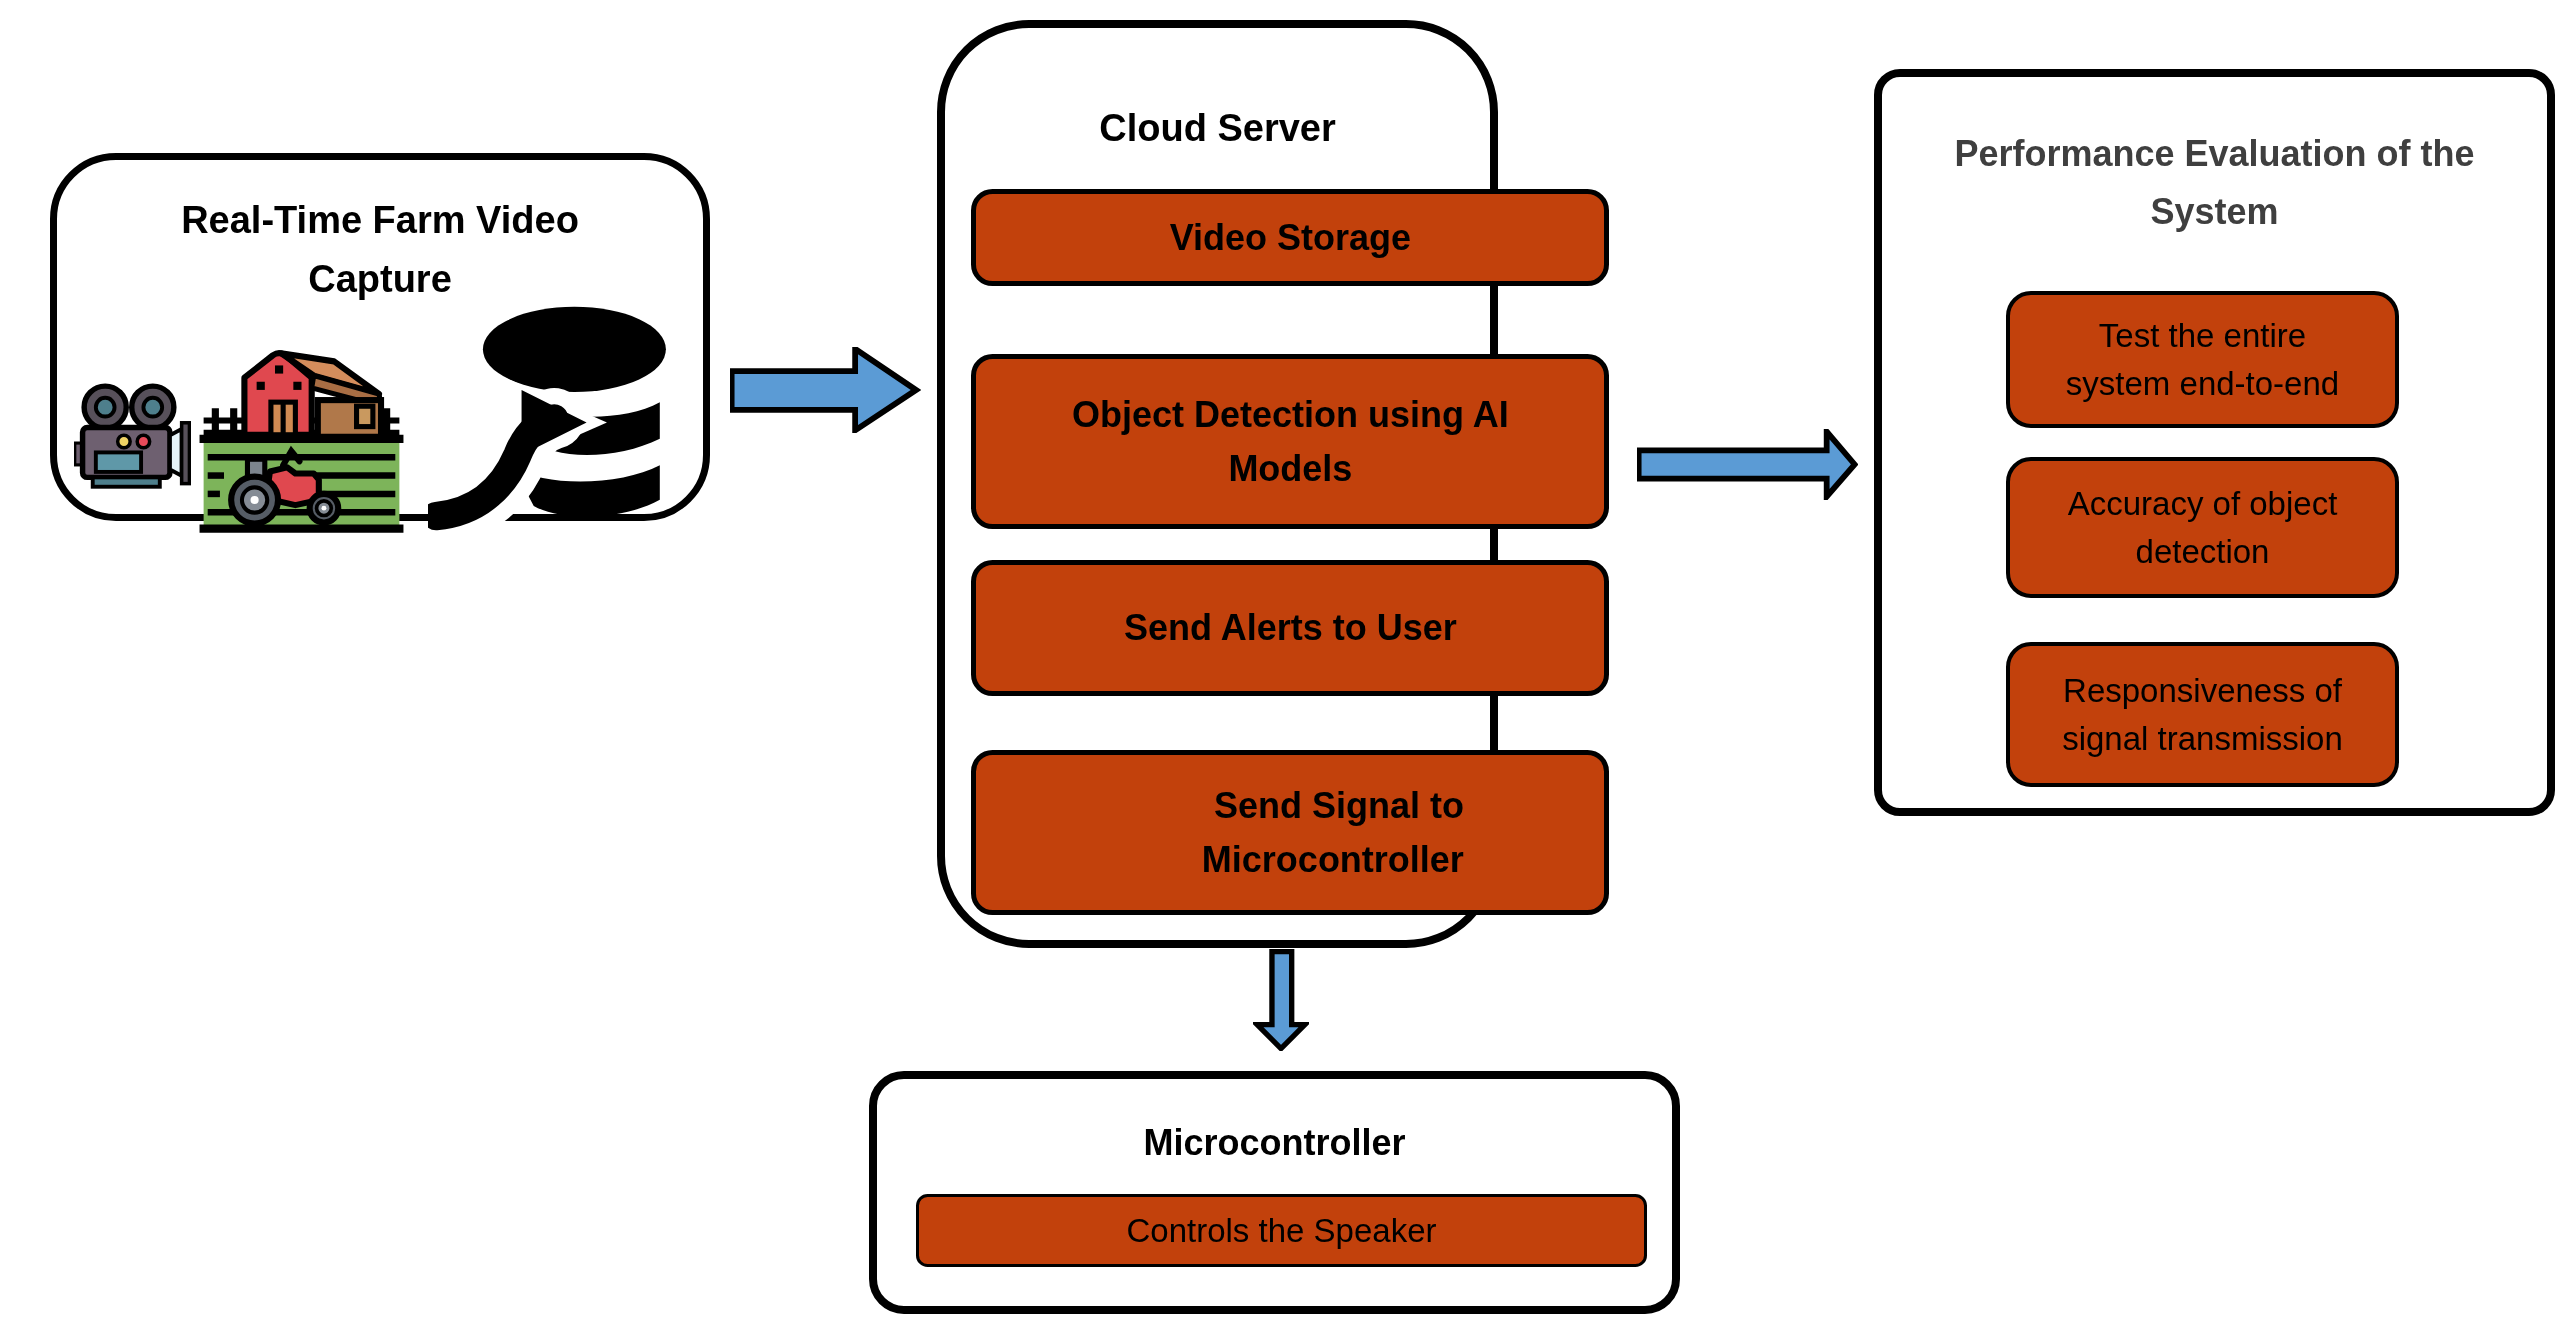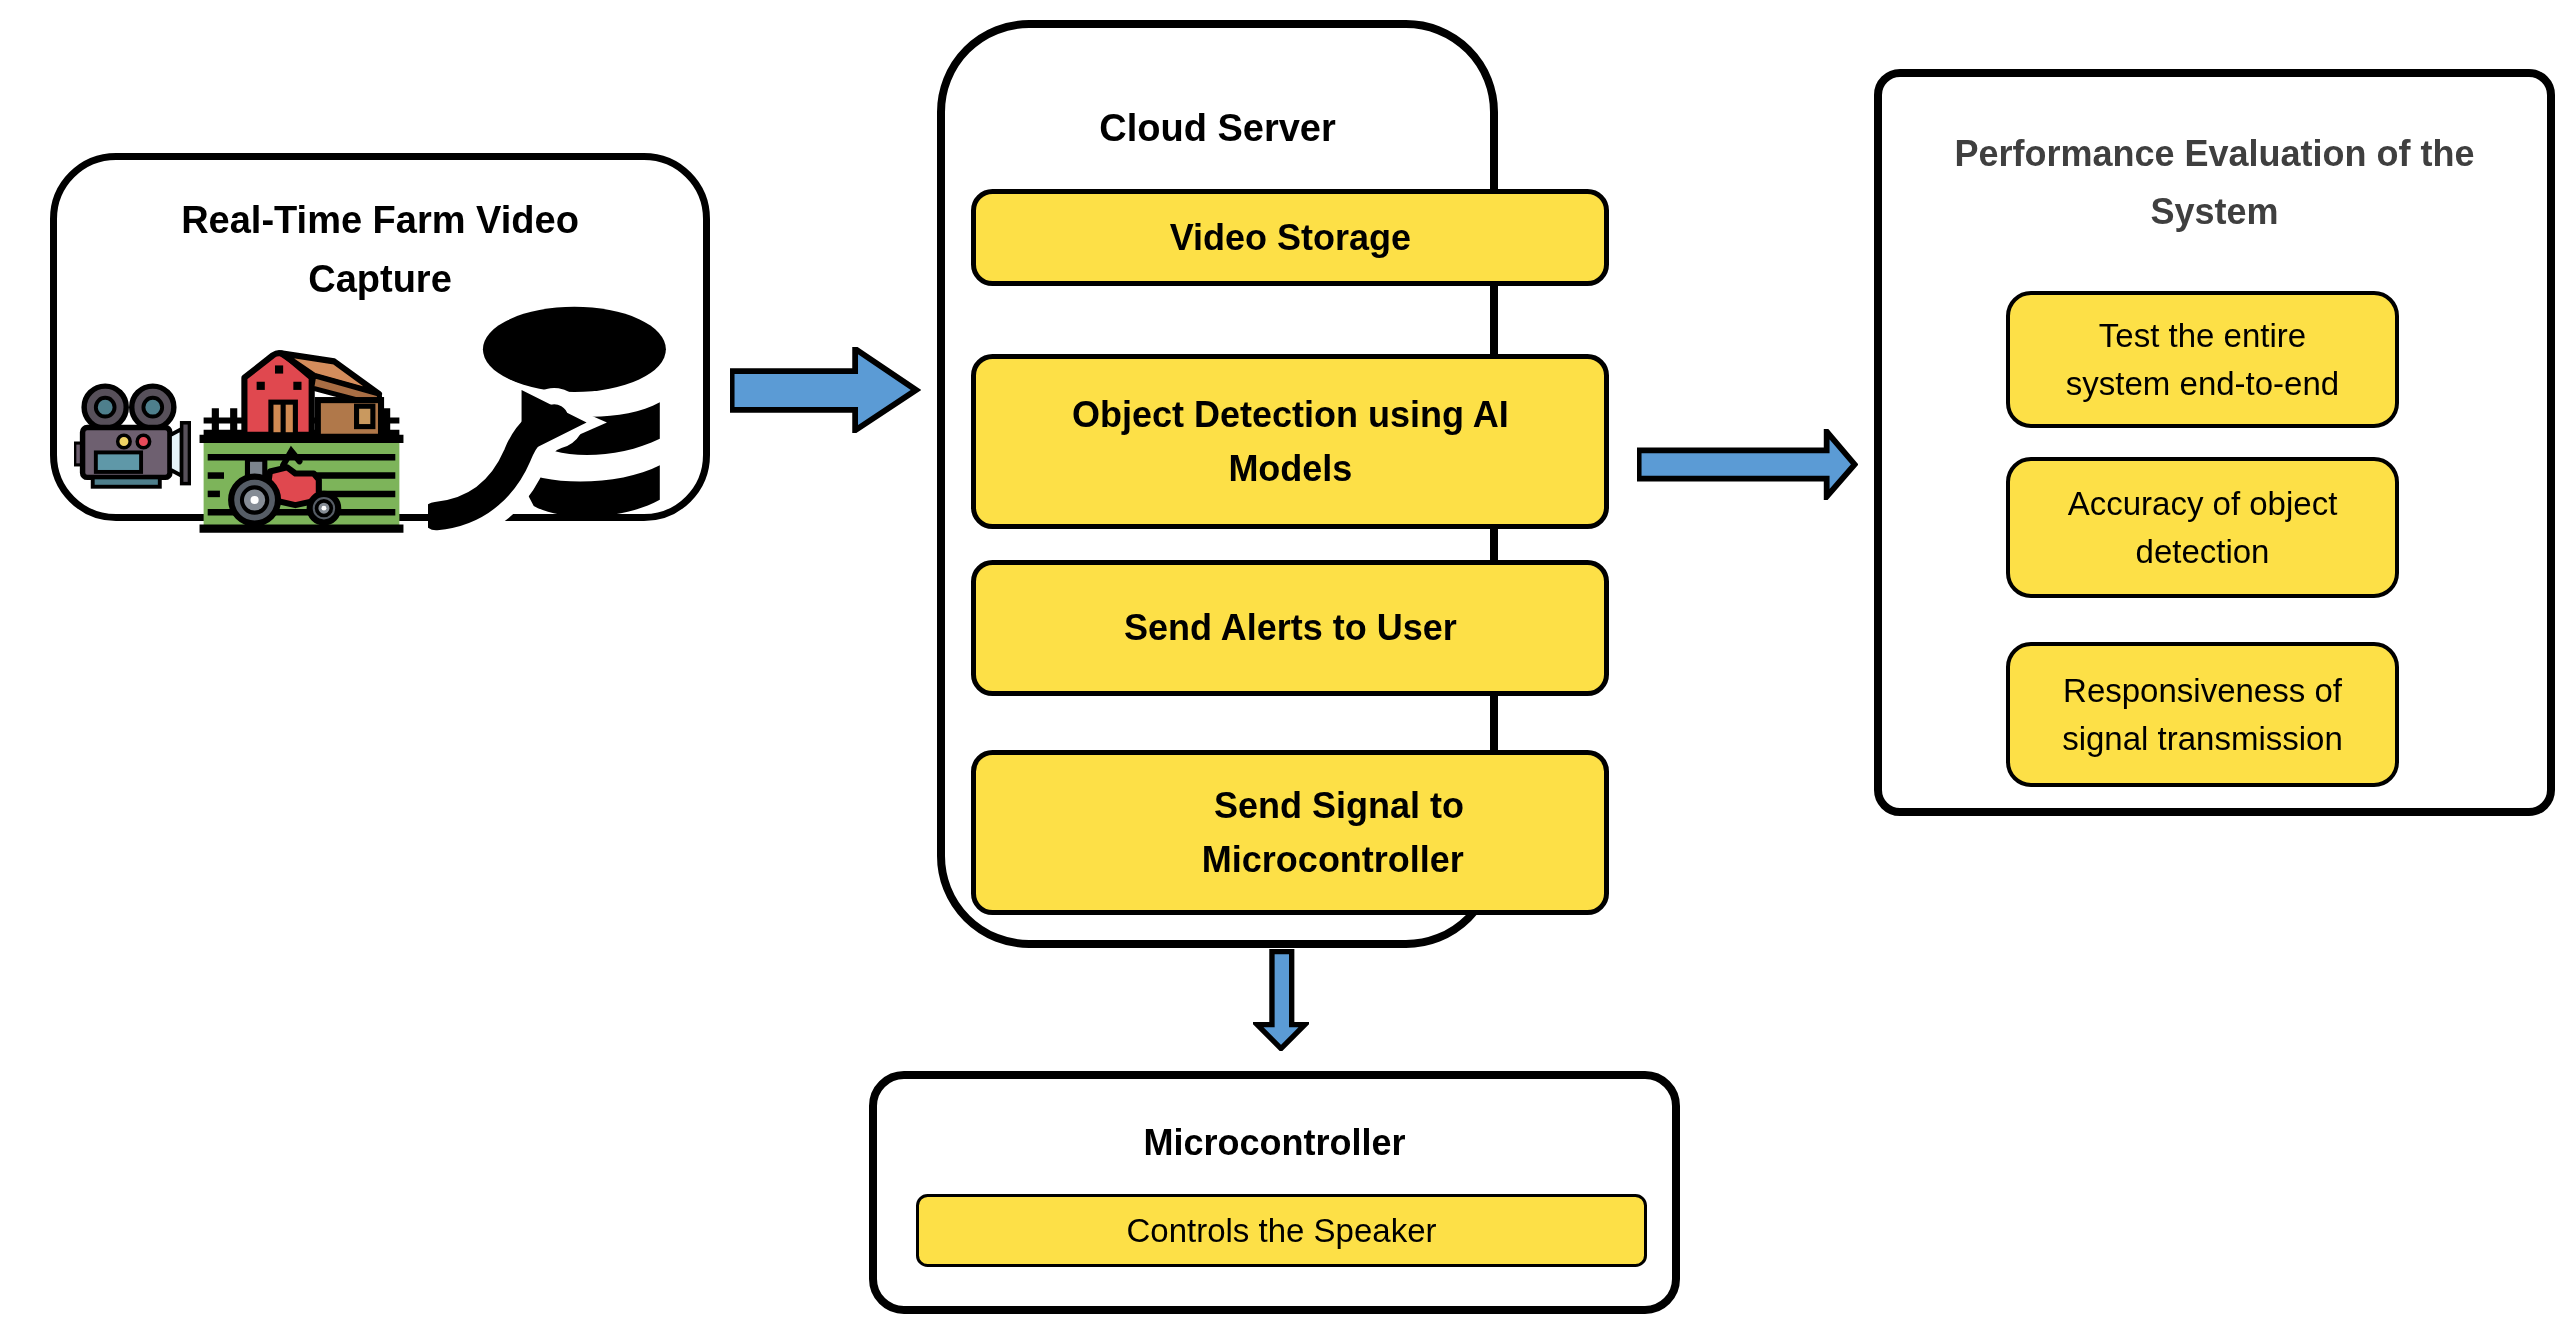--- a/index.html
+++ b/index.html
@@ -11,21 +11,21 @@
   .box-right{left:1874px;top:69px;width:681px;height:747px;border-radius:26px;border-width:8.3px;}
   .box-bottom{left:869px;top:1071px;width:811px;height:243px;border-radius:35px;border-width:8.3px;}
   .title{position:absolute;left:0;right:0;text-align:center;font-weight:bold;}
   .title span{display:inline-block;}
   .t-left{top:31px;font-size:38px;line-height:1.55;}
   .t-left span{max-width:512px;}
   .t-cloud{top:79px;font-size:38px;}
   .t-eval{top:48px;font-size:36px;line-height:1.6;color:#3F3F3F;}
   .t-eval span{max-width:545px;}
   .t-micro{top:43px;font-size:36px;}
-  .node{position:absolute;box-sizing:border-box;background:#fde047;border:5px solid #000;
+  .node{position:absolute;box-sizing:border-box;background:#c2410c;border:5px solid #000;
         border-radius:21.5px;display:flex;align-items:center;justify-content:center;
         text-align:center;font-weight:bold;font-size:36px;line-height:1.5;}
   .node span{display:inline-block;}
   .mid-node{left:26.4px;width:638px;}
   .n-storage{top:161px;height:97px;}
   .n-detect{top:326px;height:175px;}
   .n-alerts{top:532px;height:136px;}
   .n-signal{top:722px;height:165px;}
   .n-detect span{max-width:528px;}
   .n-signal span{max-width:347px;text-align:right;}

